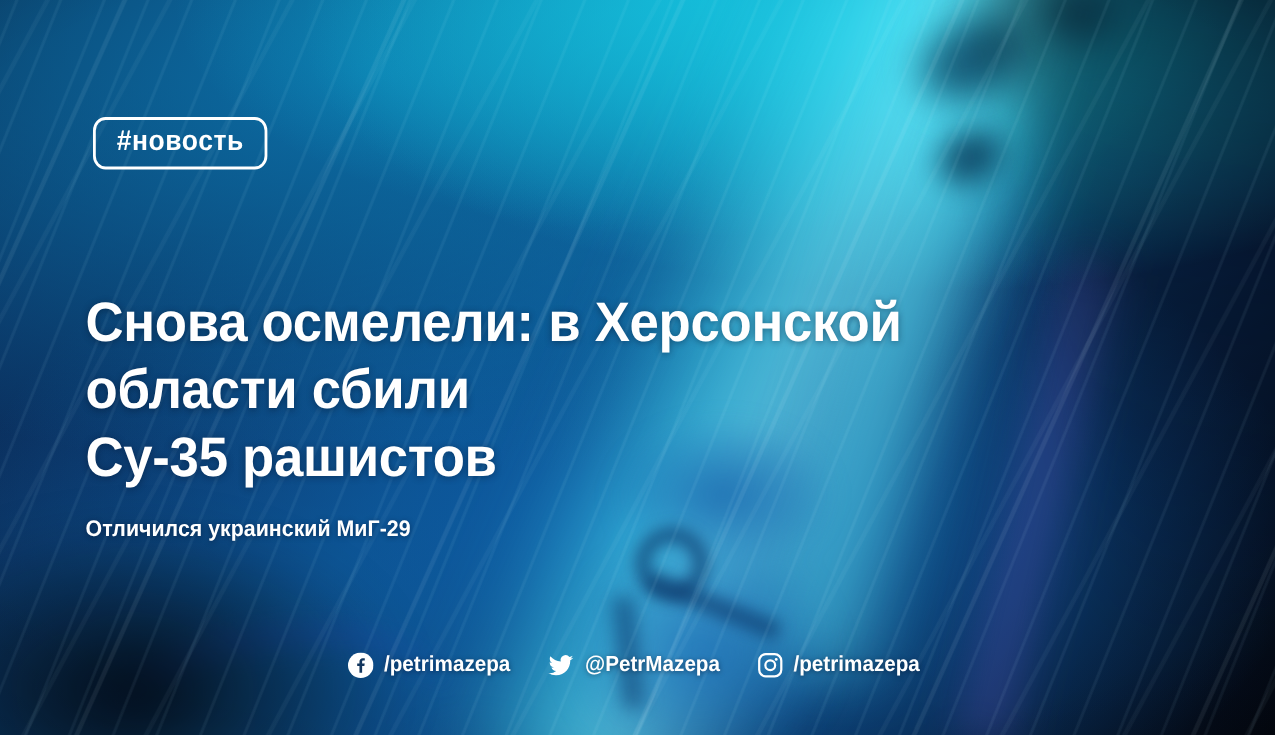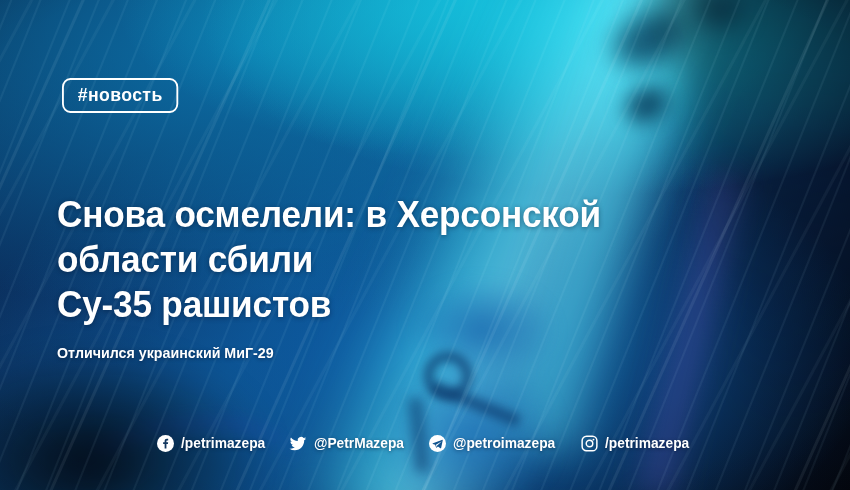--- a/index.html
+++ b/index.html
@@ -284,27 +284,20 @@
         <span class="label">/petrimazepa</span>
       </div>
 
       <div class="social-item">
         <svg class="social-icon" width="18" height="17" viewBox="0 0 24 24">
           <path fill="#ffffff" d="M23.6 4.9c-.85.38-1.76.63-2.72.75a4.74 4.74 0 0 0 2.08-2.62 9.5 9.5 0 0 1-3 1.15A4.73 4.73 0 0 0 11.8 8.5a13.4 13.4 0 0 1-9.74-4.94 4.73 4.73 0 0 0 1.46 6.32 4.7 4.7 0 0 1-2.14-.6v.06a4.73 4.73 0 0 0 3.8 4.64 4.8 4.8 0 0 1-2.14.08 4.74 4.74 0 0 0 4.42 3.29A9.5 9.5 0 0 1 0 19.3a13.4 13.4 0 0 0 7.26 2.13c8.7 0 13.46-7.2 13.46-13.45l-.02-.61A9.6 9.6 0 0 0 23.6 4.9z"></path>
         </svg>
         <span class="label">@PetrMazepa</span>
       </div>
 
-      <div class="social-item">
-        <svg class="social-icon" width="17" height="17" viewBox="0 0 24 24">
-          <circle cx="12" cy="12" r="12" fill="#ffffff"></circle>
-          <path fill="#10548f" d="M18.1 6.9 5.6 11.73c-.77.3-.76.73-.14.92l3.2.99 1.24 3.8c.15.41.07.57.5.57.33 0 .48-.15.67-.33l1.6-1.56 3.33 2.46c.61.34 1.05.16 1.2-.57l2.17-10.2c.22-.9-.34-1.3-.93-1.03zM9.76 13.9l7.2-4.54c.36-.22.69-.1.42.14L11.2 15.1l-.24 2.56z"></path>
-        </svg>
-        <span class="label">@petroimazepa</span>
-      </div>
 
       <div class="social-item">
         <svg class="social-icon" width="17" height="17" viewBox="0 0 24 24">
           <rect x="1.6" y="1.6" width="20.8" height="20.8" rx="6.2" ry="6.2" fill="none" stroke="#ffffff" stroke-width="2.1"></rect>
           <circle cx="12" cy="12" r="4.6" fill="none" stroke="#ffffff" stroke-width="2.1"></circle>
           <circle cx="17.6" cy="6.5" r="1.35" fill="#ffffff"></circle>
         </svg>
         <span class="label">/petrimazepa</span>
       </div>
 

